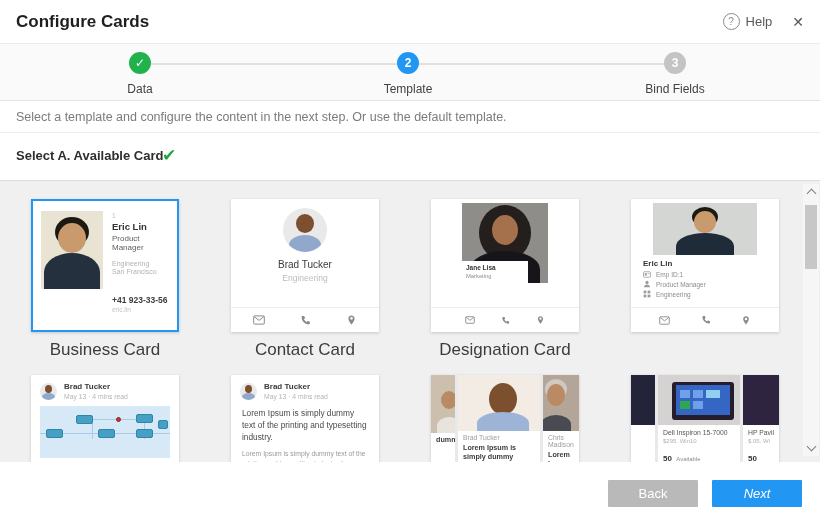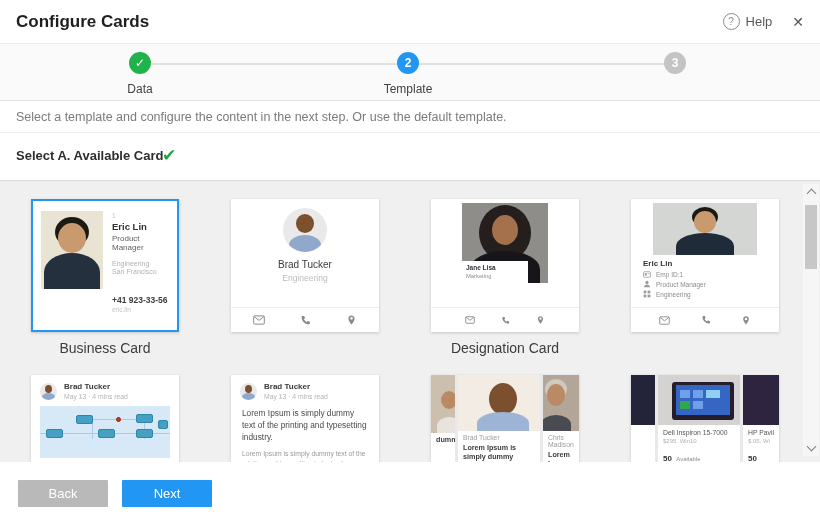--- a/index.html
+++ b/index.html
@@ -39,21 +39,21 @@
   .select-b{position:absolute;left:200px;top:15px;font-size:13px;color:#9e9e9e;cursor:pointer;}
 
   
   .card-area{position:absolute;top:181px;left:0;right:0;height:281px;background:#f0f0f0;overflow:hidden;}
   .tpl{position:absolute;width:148px;}
   .tpl-card{width:148px;background:#fff;box-shadow:0 1px 3px rgba(0,0,0,.18);box-sizing:border-box;
             position:relative;overflow:hidden;cursor:pointer;}
   .row1 .tpl-card{height:133px;}
   .row2 .tpl-card{height:130px;}
   .tpl-card.selected{border:2px solid #2196f3;}
-  .tpl-label{margin-top:8px;text-align:center;font-size:14px;color:#3c3c3c;}
+  .tpl-label{margin-top:8px;text-align:center;font-size:17px;color:#3c3c3c;}
 
   
   .photo{position:relative;overflow:hidden;display:block;}
   .photo span{position:absolute;display:block;}
   .hair{border-radius:50%;}
   .head{border-radius:50%;}
   .torso{border-radius:50% 50% 0 0;}
 
   
   .bc{display:flex;padding:10px 8px 0 8px;gap:9px;}
@@ -122,26 +122,26 @@
   
   .scrollbar{position:absolute;top:3px;right:1px;width:16px;height:272px;background:#f6f6f6;}
   .sb-btn{position:absolute;left:0;width:16px;height:16px;display:flex;align-items:center;justify-content:center;cursor:pointer;}
   .chev{width:6px;height:6px;border-right:1.5px solid #7d7d7d;border-bottom:1.5px solid #7d7d7d;}
   .chev-up{transform:rotate(-135deg);margin-top:3px;}
   .chev-down{transform:rotate(45deg);margin-bottom:3px;}
   .sb-thumb{position:absolute;left:2px;top:21px;width:12px;height:64px;background:#c7c7c7;cursor:grab;}
 
   
   .footer{position:absolute;top:462px;left:0;right:0;height:62px;background:#fff;
-          display:flex;align-items:flex-start;gap:14px;padding:18px 18px 0;box-sizing:border-box;}
+          display:flex;justify-content:flex-end;align-items:flex-start;gap:14px;padding:18px 18px 0;box-sizing:border-box;}
   .btn{width:90px;height:27px;border:none;color:#fff;font-size:13px;font-family:inherit;cursor:pointer;
        display:flex;align-items:center;justify-content:center;border-radius:1px;}
   .btn-back{background:#b9b9b9;}
   .btn-cancel{background:#8a8a8a;}
-  .btn-next{background:#2196f3;}
+  .btn-next{background:#2196f3;font-style:italic;}
 </style>
 </head>
 <body>
 
 <div class="header">
   <div class="title">Configure Cards</div>
   <div class="header-right">
     <div class="help">
       <span class="help-circle">?</span>
       <span>Help</span>
@@ -155,20 +155,21 @@
   <div class="step step-done" style="left:140px;">
     <div class="step-circle">✓</div>
     <div class="step-label">Data</div>
   </div>
   <div class="step step-active" style="left:408px;">
     <div class="step-circle">2</div>
     <div class="step-label">Template</div>
   </div>
   <div class="step step-pending" style="left:675px;">
     <div class="step-circle">3</div>
+    <div class="step-label">Bind Fields</div>
   </div>
 </div>
 
 <div class="instruction">Select a template and configure the content in the next step. Or use the default template.</div>
 
 <div class="select-row">
   <span class="select-a">Select A. Available Card</span>
   <span class="select-check">✔</span>
 </div>
 
@@ -212,20 +213,21 @@
           <path d="M1.2 1.6 L6 5.4 L10.8 1.6" fill="none" stroke="#8a8a8a" stroke-width="1"></path>
         </svg>
         <svg width="11" height="11" viewBox="0 0 12 12">
           <path d="M2.7 1.2 C2.2 1.2 1.8 1.6 1.8 2.1 C1.8 6.7 5.3 10.2 9.9 10.2 C10.4 10.2 10.8 9.8 10.8 9.3 L10.8 7.8 C10.8 7.5 10.6 7.2 10.3 7.1 L8.6 6.6 C8.4 6.5 8.1 6.6 8 6.8 L7.3 7.7 C6 7 4.9 6 4.3 4.7 L5.2 3.9 C5.4 3.8 5.5 3.5 5.4 3.3 L4.9 1.7 C4.8 1.4 4.6 1.2 4.3 1.2 Z" fill="#8a8a8a"></path>
         </svg>
         <svg width="11" height="12" viewBox="0 0 12 12">
           <path d="M6 1 C4 1 2.6 2.5 2.6 4.3 C2.6 6.8 6 11 6 11 C6 11 9.4 6.8 9.4 4.3 C9.4 2.5 8 1 6 1 Z M6 5.7 A1.5 1.5 0 1 1 6 2.7 A1.5 1.5 0 0 1 6 5.7 Z" fill="#8a8a8a" fill-rule="evenodd"></path>
         </svg>
       </div>
     </div>
+    <div class="tpl-label">Contact Card</div>
   </div>
 
   <div class="tpl row1" style="left:431px;top:18px;">
     <div class="tpl-card">
       <div class="dg-photo">
         <span class="photo" style="width:86px;height:80px;">
           <span class="hair" style="width:52px;height:56px;background:#241f1c;left:17px;top:2px;"></span>
           <span class="head" style="width:26px;height:30px;background:#a5714c;left:30px;top:12px;"></span>
           <span class="torso" style="width:70px;height:36px;background:#17151a;left:8px;bottom:-4px;"></span>
         </span>

